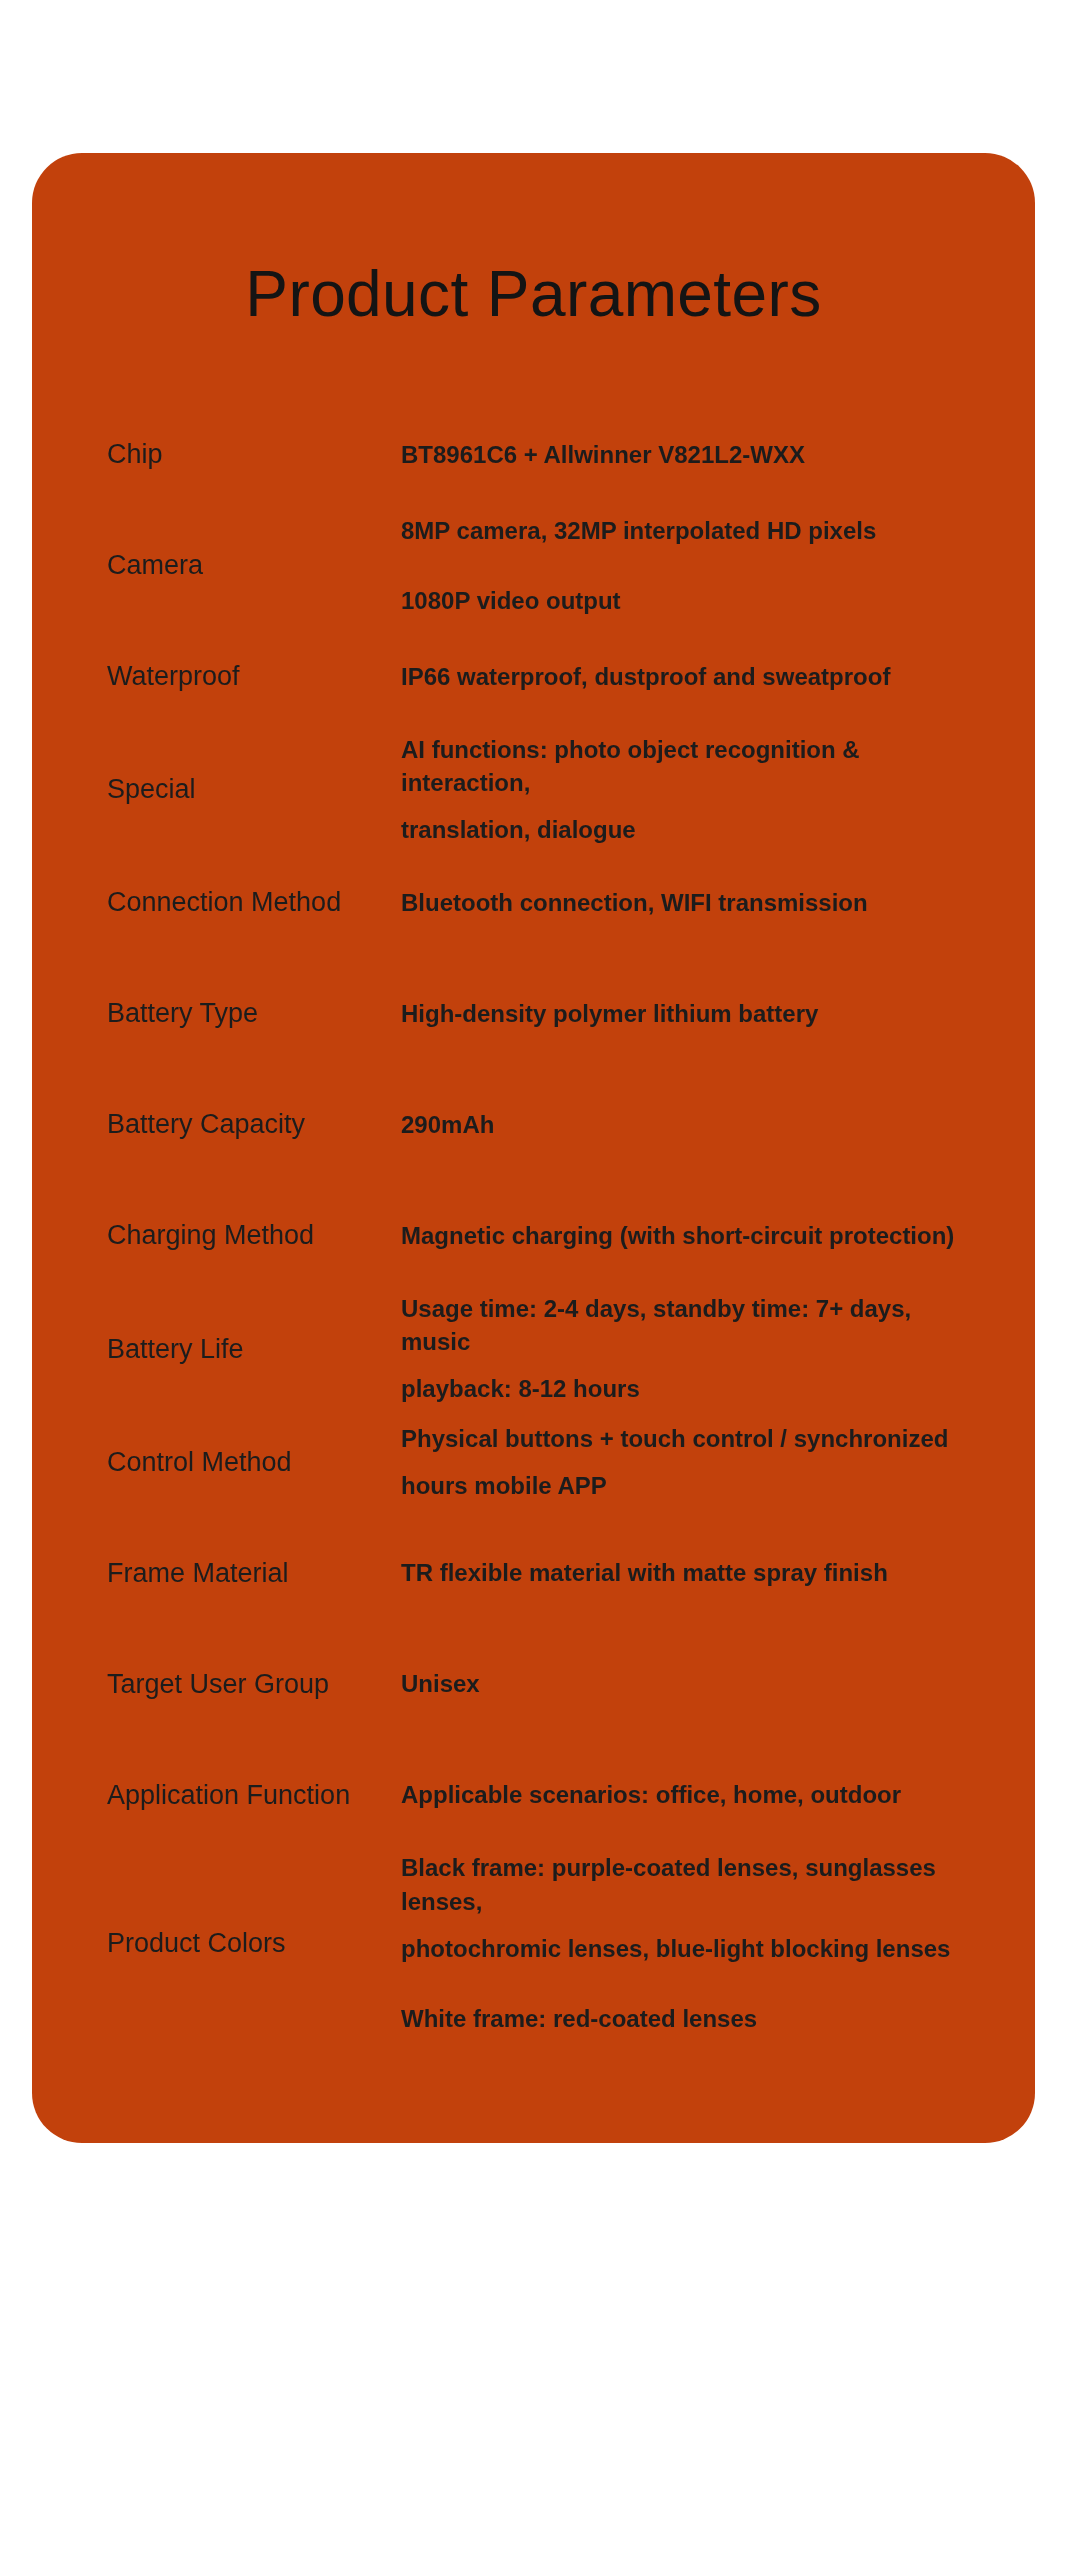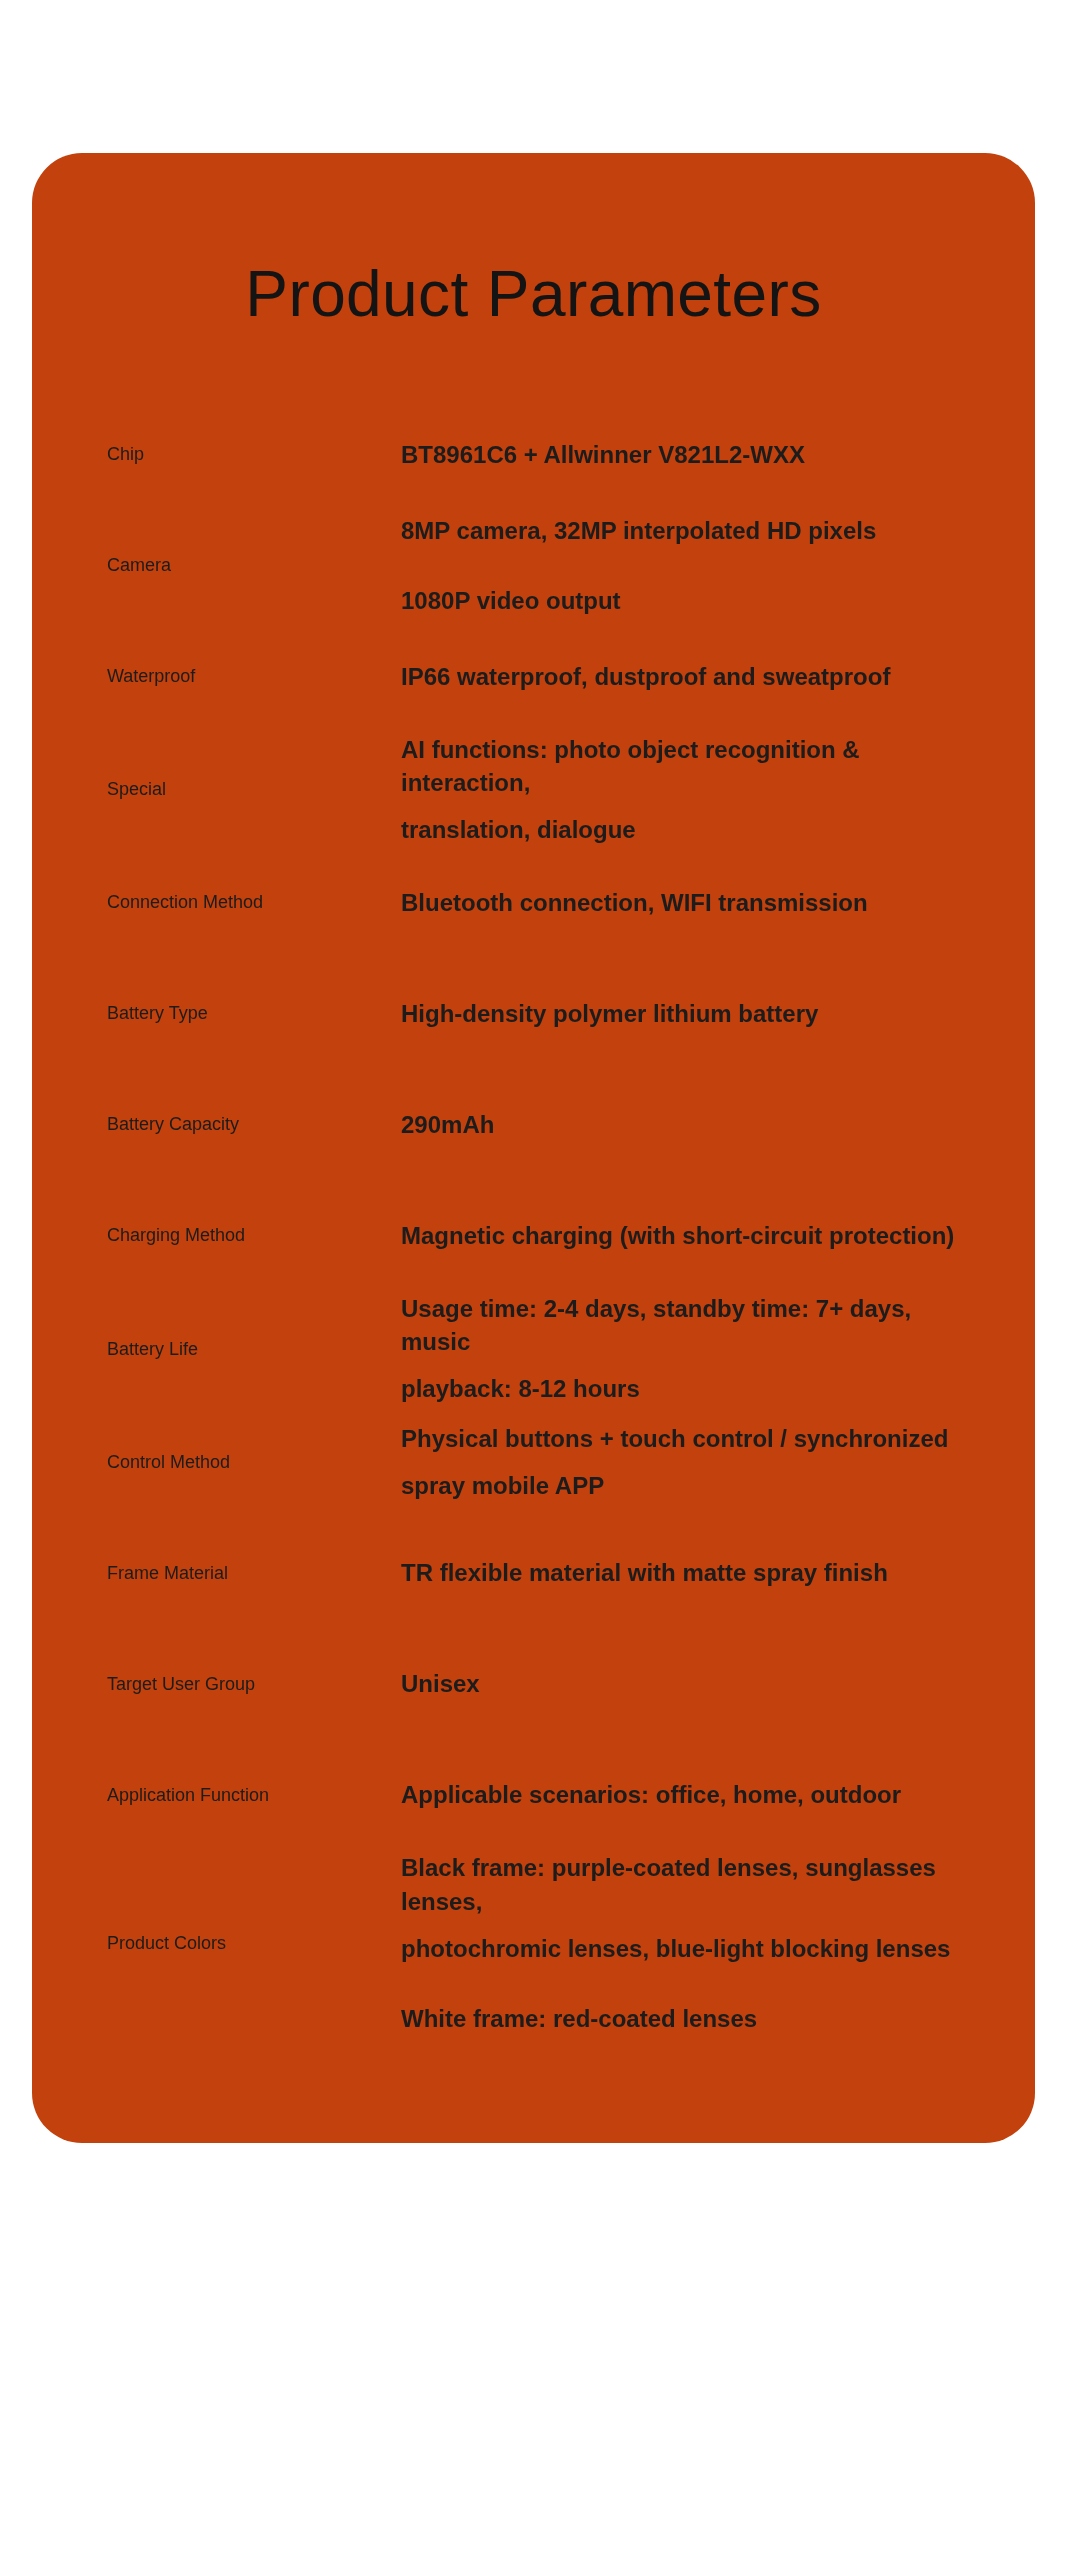--- a/index.html
+++ b/index.html
@@ -41,21 +41,21 @@
   }
   .spec-table {
     width: 100%;
     border-collapse: collapse;
   }
   .spec-row {
     vertical-align: top;
   }
   .spec-label {
     width: 293px;
-    font-size: 18px;
+    font-size: 27px;
     color: #1c1c1c;
     font-weight: 400;
     padding: 0 0 0 0;
     line-height: 1.35;
     vertical-align: middle;
   }
   .spec-value {
     font-size: 24px;
     color: #1c1c1c;
     font-weight: 700;
@@ -134,21 +134,21 @@
             <td class="spec-label spec-cell-pad">Battery Life</td>
             <td class="spec-value spec-cell-pad">
               <span class="val-line">Usage time: 2-4 days, standby time: 7+ days, music</span>
               <span class="val-line">playback: 8-12 hours</span>
             </td>
           </tr>
           <tr class="spec-row">
             <td class="spec-label spec-cell-pad">Control Method</td>
             <td class="spec-value spec-cell-pad">
               <span class="val-line">Physical buttons + touch control / synchronized</span>
-              <span class="val-line">spray mobile APP</span>
+              <span class="val-line">hours mobile APP</span>
             </td>
           </tr>
           <tr class="spec-row">
             <td class="spec-label spec-cell-pad">Frame Material</td>
             <td class="spec-value spec-cell-pad">
               <span class="val-line">TR flexible material with matte spray finish</span>
             </td>
           </tr>
           <tr class="spec-row">
             <td class="spec-label spec-cell-pad">Target User Group</td>

